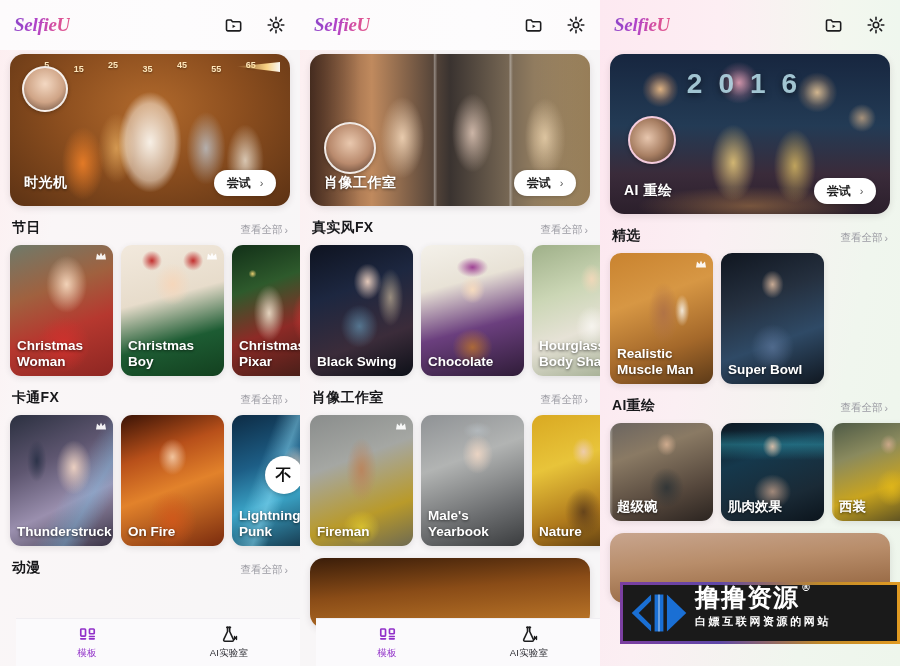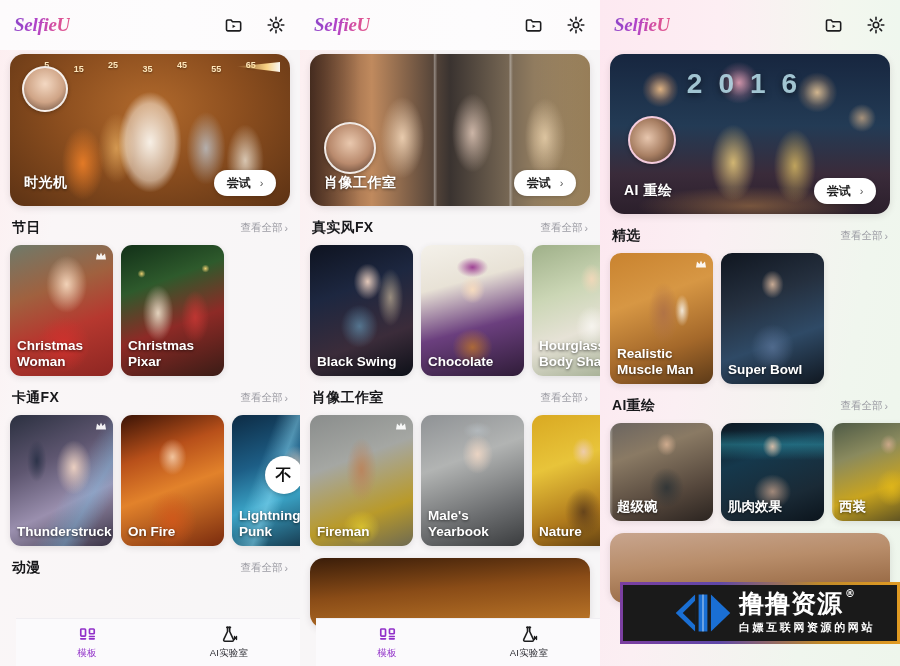--- a/index.html
+++ b/index.html
@@ -125,21 +125,21 @@
     color:rgba(186,225,236,.85); text-shadow:0 2px 6px rgba(0,0,0,.5);
   }
   .hero3 .hero-avatar {
     left:18px; top:62px; width:48px; height:48px;
     background: radial-gradient(circle at 40% 45%, #e7c6ae 0%, #a87f63 50%, #3c2a22 100%);
     border-color: rgba(255,214,236,.9);
   }
 
   
   .sec-head {
-    display:flex; align-items:center; justify-content:space-between;
+    display:flex; align-items:flex-end; justify-content:space-between;
     padding: 13px 12px 8px 12px; position:relative; z-index:2;gap:20px;
   }
   .sec-title { font-size:14px; font-weight:bold; color:#18181b; letter-spacing:.3px; }
   .sec-more { font-size:10.5px; color:#9b9ba3; display:flex; align-items:center; gap:2px; }
 
   .row { display:flex; gap:8px; padding:0 0 0 10px; position:relative; z-index:2; }
   .card {
     width:103px; height:131px; flex:0 0 103px;
     border-radius:11px; position:relative; overflow:hidden;
     box-shadow:0 2px 6px rgba(60,50,60,.12);
@@ -173,21 +173,21 @@
   .tab .tico svg { width:100%; height:100%; display:block; }
   .tab .tlab { font-size:9.5px; letter-spacing:.2px; }
   .tab.active .tlab { color:#9130c9; }
   .tab.inactive .tlab { color:#2d2d33; }
 
   
   .watermark {
     position:absolute; right:0; bottom:22px; width:280px; height:62px;
     background:#1a1a1a; border:3px solid;
     border-image: linear-gradient(90deg,#7b3fa0 0%,#5f47a8 35%,#c08a2a 72%,#e09a22 100%) 1;
-    display:flex; align-items:center; z-index:30; overflow:hidden;padding-left:44px;
+    display:flex; align-items:flex-start; z-index:30; overflow:hidden;
   }
   .wm-logo { width:72px; height:100%; display:flex; align-items:center; justify-content:center; }
   .wm-logo svg { width:62px; height:44px; display:block; }
   .wm-text { display:flex; flex-direction:column; justify-content:center; gap:1px; }
   .wm-main {
     font-size:25px; font-weight:bold; color:#fff; letter-spacing:1px;
     font-family:"DejaVu Sans","Liberation Sans",sans-serif; line-height:1;
     display:flex; align-items:flex-start;
   }
   .wm-reg { font-size:10px; margin-left:2px; position:relative; top:-2px; }
@@ -256,20 +256,30 @@
         <div class="ph" style="background:linear-gradient(160deg,#6f7a6a 0%,#a0613f 35%,#b6382f 62%,#8d2622 100%)"></div>
         <div class="ph" style="background:radial-gradient(ellipse 30px 42px at 55% 30%,rgba(246,216,190,.95) 0%,transparent 68%),radial-gradient(ellipse 38px 40px at 52% 76%,rgba(214,48,45,.85) 0%,transparent 70%)"></div>
         <span class="crown">
           <svg viewBox="0 0 24 20" fill="#ffffff">
               <path d="M2 17h20l-2-12-5 5-3-7-3 7-5-5z"></path>
             </svg>
         </span>
         <div class="cname">Christmas Woman</div>
       </div>
       <div class="card">
+        <div class="ph" style="background:linear-gradient(165deg,#f2e9dd 0%,#e7dccb 40%,#1d5c33 70%,#13401f 100%)"></div>
+        <div class="ph" style="background:radial-gradient(ellipse 26px 30px at 50% 30%,rgba(246,214,186,.95) 0%,transparent 70%),radial-gradient(circle 14px at 30% 12%,rgba(190,30,30,.9) 0%,transparent 72%),radial-gradient(circle 14px at 70% 12%,rgba(190,30,30,.9) 0%,transparent 72%)"></div>
+        <span class="crown">
+          <svg viewBox="0 0 24 20" fill="#ffffff">
+              <path d="M2 17h20l-2-12-5 5-3-7-3 7-5-5z"></path>
+            </svg>
+        </span>
+        <div class="cname">Christmas Boy</div>
+      </div>
+      <div class="card">
         <div class="ph" style="background:linear-gradient(160deg,#123018 0%,#2e5a2c 30%,#8d2a26 60%,#3a1c16 100%)"></div>
         <div class="ph" style="background:radial-gradient(ellipse 22px 40px at 36% 52%,rgba(240,226,205,.9) 0%,transparent 70%),radial-gradient(ellipse 20px 38px at 72% 55%,rgba(198,56,52,.85) 0%,transparent 70%),radial-gradient(circle 4px at 20% 22%,rgba(255,220,120,.9),transparent),radial-gradient(circle 4px at 82% 18%,rgba(255,220,120,.9),transparent)"></div>
         <div class="cname">Christmas Pixar</div>
       </div>
     </div>
 
     <div class="sec-head">
       <div class="sec-title">卡通FX</div>
       <div class="sec-more">
         <span>查看全部</span>

